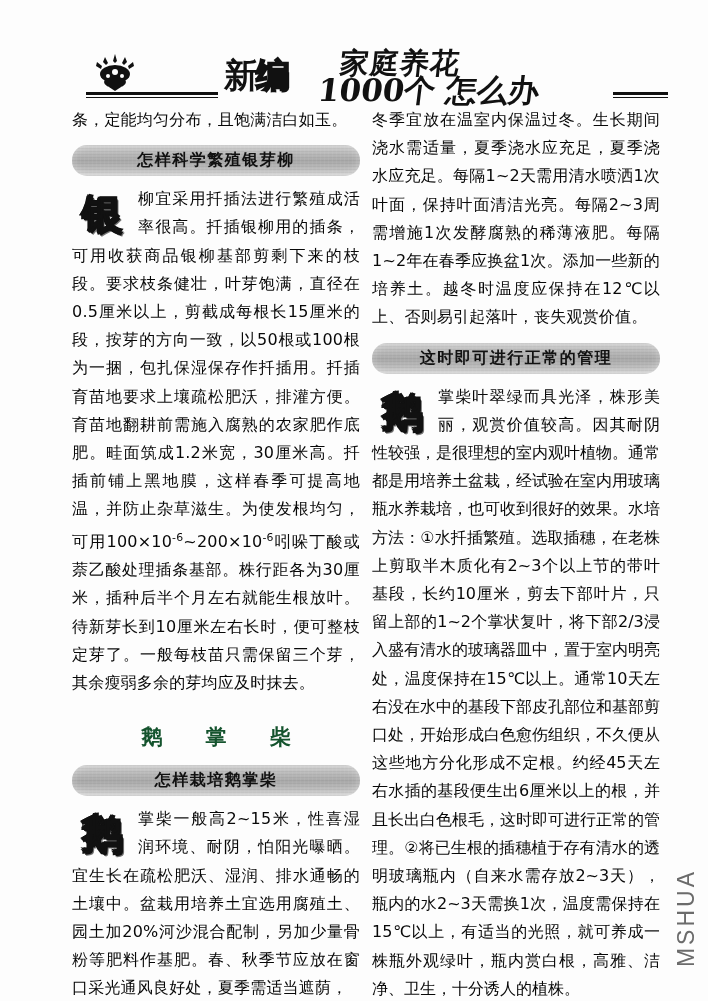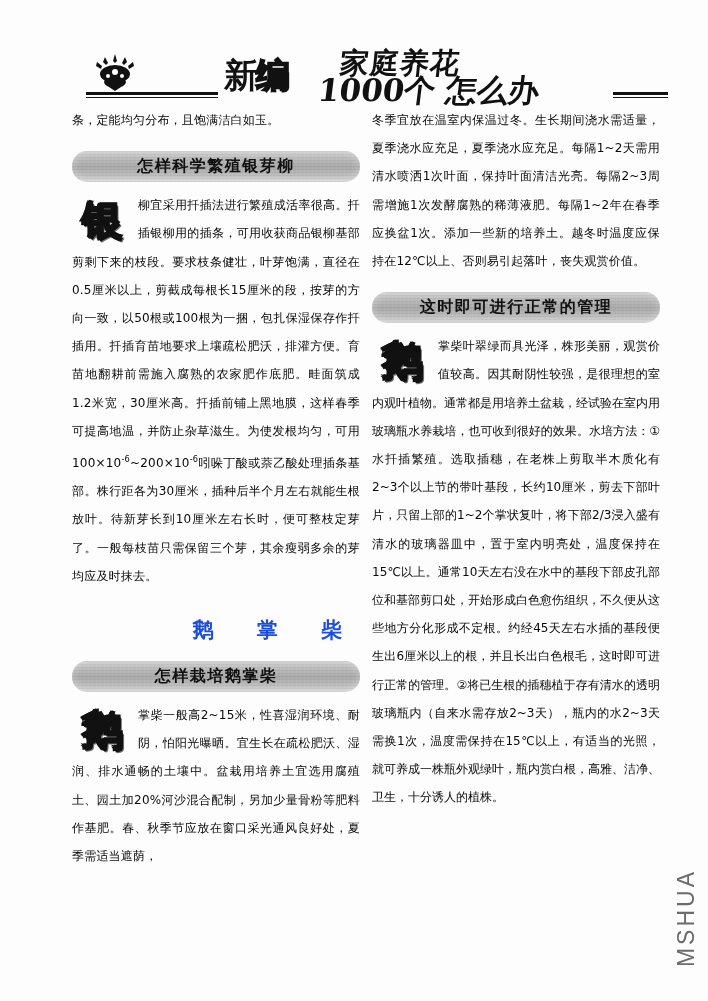--- a/index.html
+++ b/index.html
@@ -111,35 +111,35 @@
     position: absolute;
     top: 106px;
     width: 288px;
   }
   #col-left  { left: 72px; }
   #col-right { left: 372px; }
 
   
   .body-text {
     font-family: "DejaVu Sans", "Liberation Sans", sans-serif;
-    font-size: 12px;
+    font-size: 16px;
     line-height: 28.2px;
     text-align: justify;
     text-justify: inter-ideograph;
     color: #080808;
     letter-spacing: 0.2px;
     margin: 0;
     -webkit-font-smoothing: none;
   }
   .body-text.tight { letter-spacing: 0px; }
 
   
   .banner {
     position: relative;
-    margin: 17px 0 9px 0;
+    margin: 11px 0 9px 0;
     height: 31px;
     border-radius: 15px;
     background: linear-gradient(180deg,
         #cfcfcf 0%, #bdbdbd 22%, #a9a9a9 52%, #bfbfbf 80%, #d6d6d6 100%);
     display: flex;
     align-items: center;
     justify-content: center;
     box-shadow: inset 0 0 10px rgba(255,255,255,.35);
   }
   .banner::after {
@@ -157,27 +157,27 @@
     z-index: 2;
     font-size: 16px;
     font-weight: bold;
     color: #111;
     letter-spacing: 1.5px;
     font-family: "DejaVu Sans", "Liberation Sans", sans-serif;
   }
 
   
   .section-title {
-    text-align: right;
+    text-align: center;
     font-size: 21px;
     font-weight: bold;
     letter-spacing: 18px;
     text-indent: 18px;
     margin: 26px 0 14px 0;
-    color: #1d4ed8;
+    color: #14532d;
     font-family: "DejaVu Sans", "Liberation Sans", sans-serif;
   }
 
   
   .dropcap-para { position: relative; }
   .dropcap {
     float: left;
     width: 60px;
     height: 52px;
     margin: 4px 6px 0 0;

